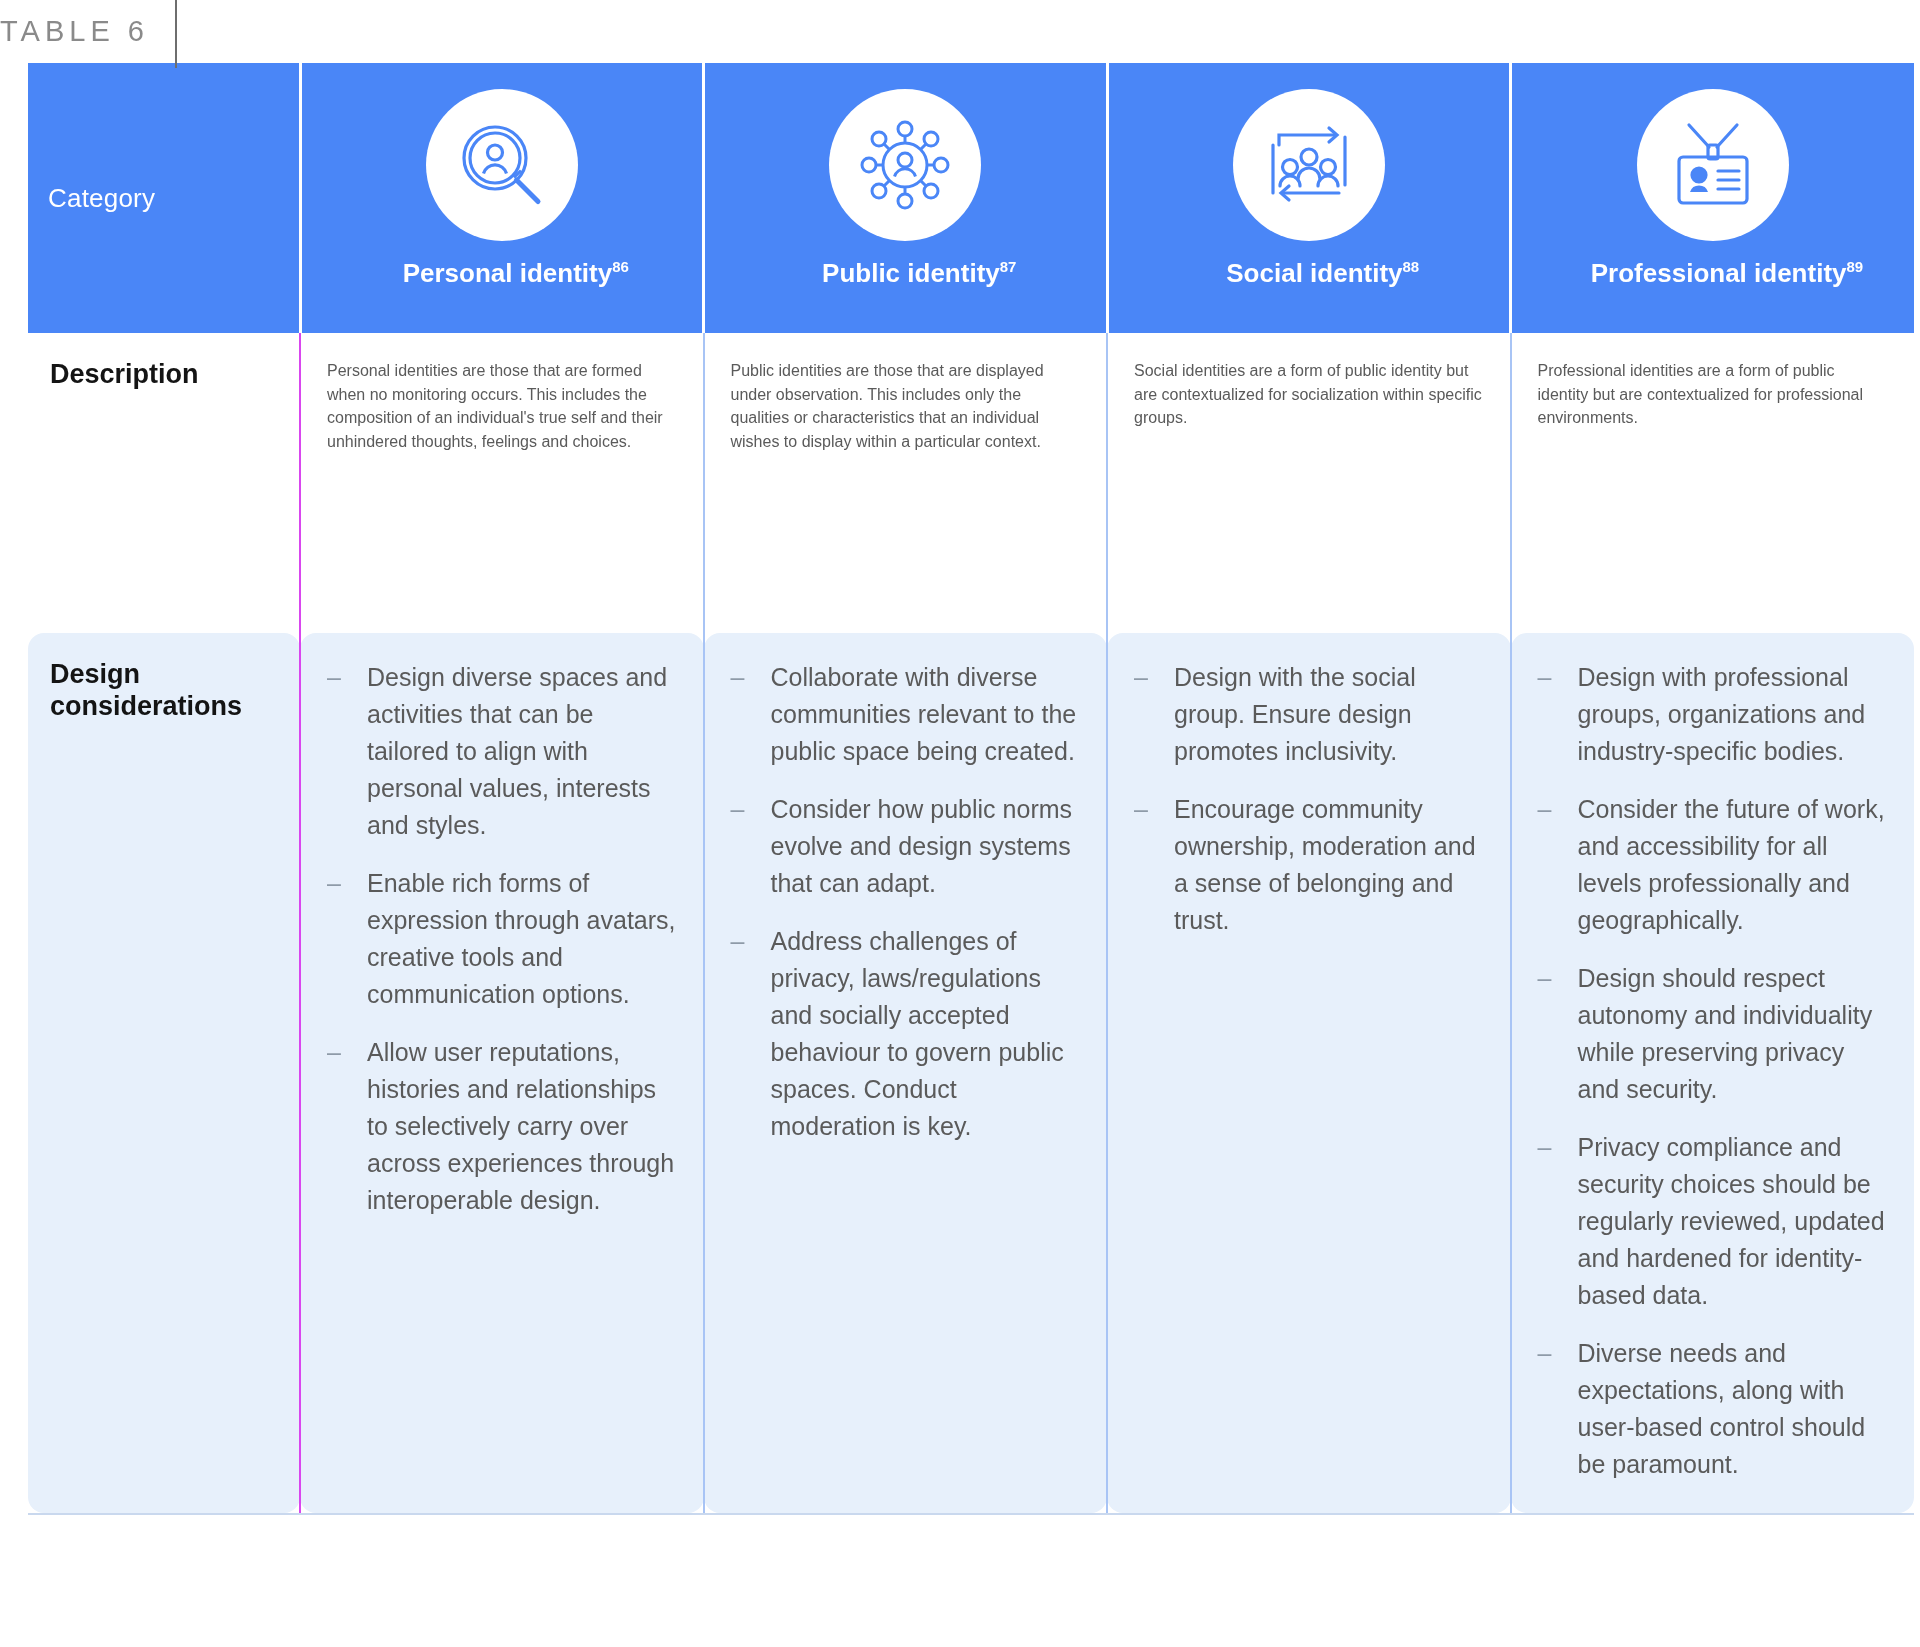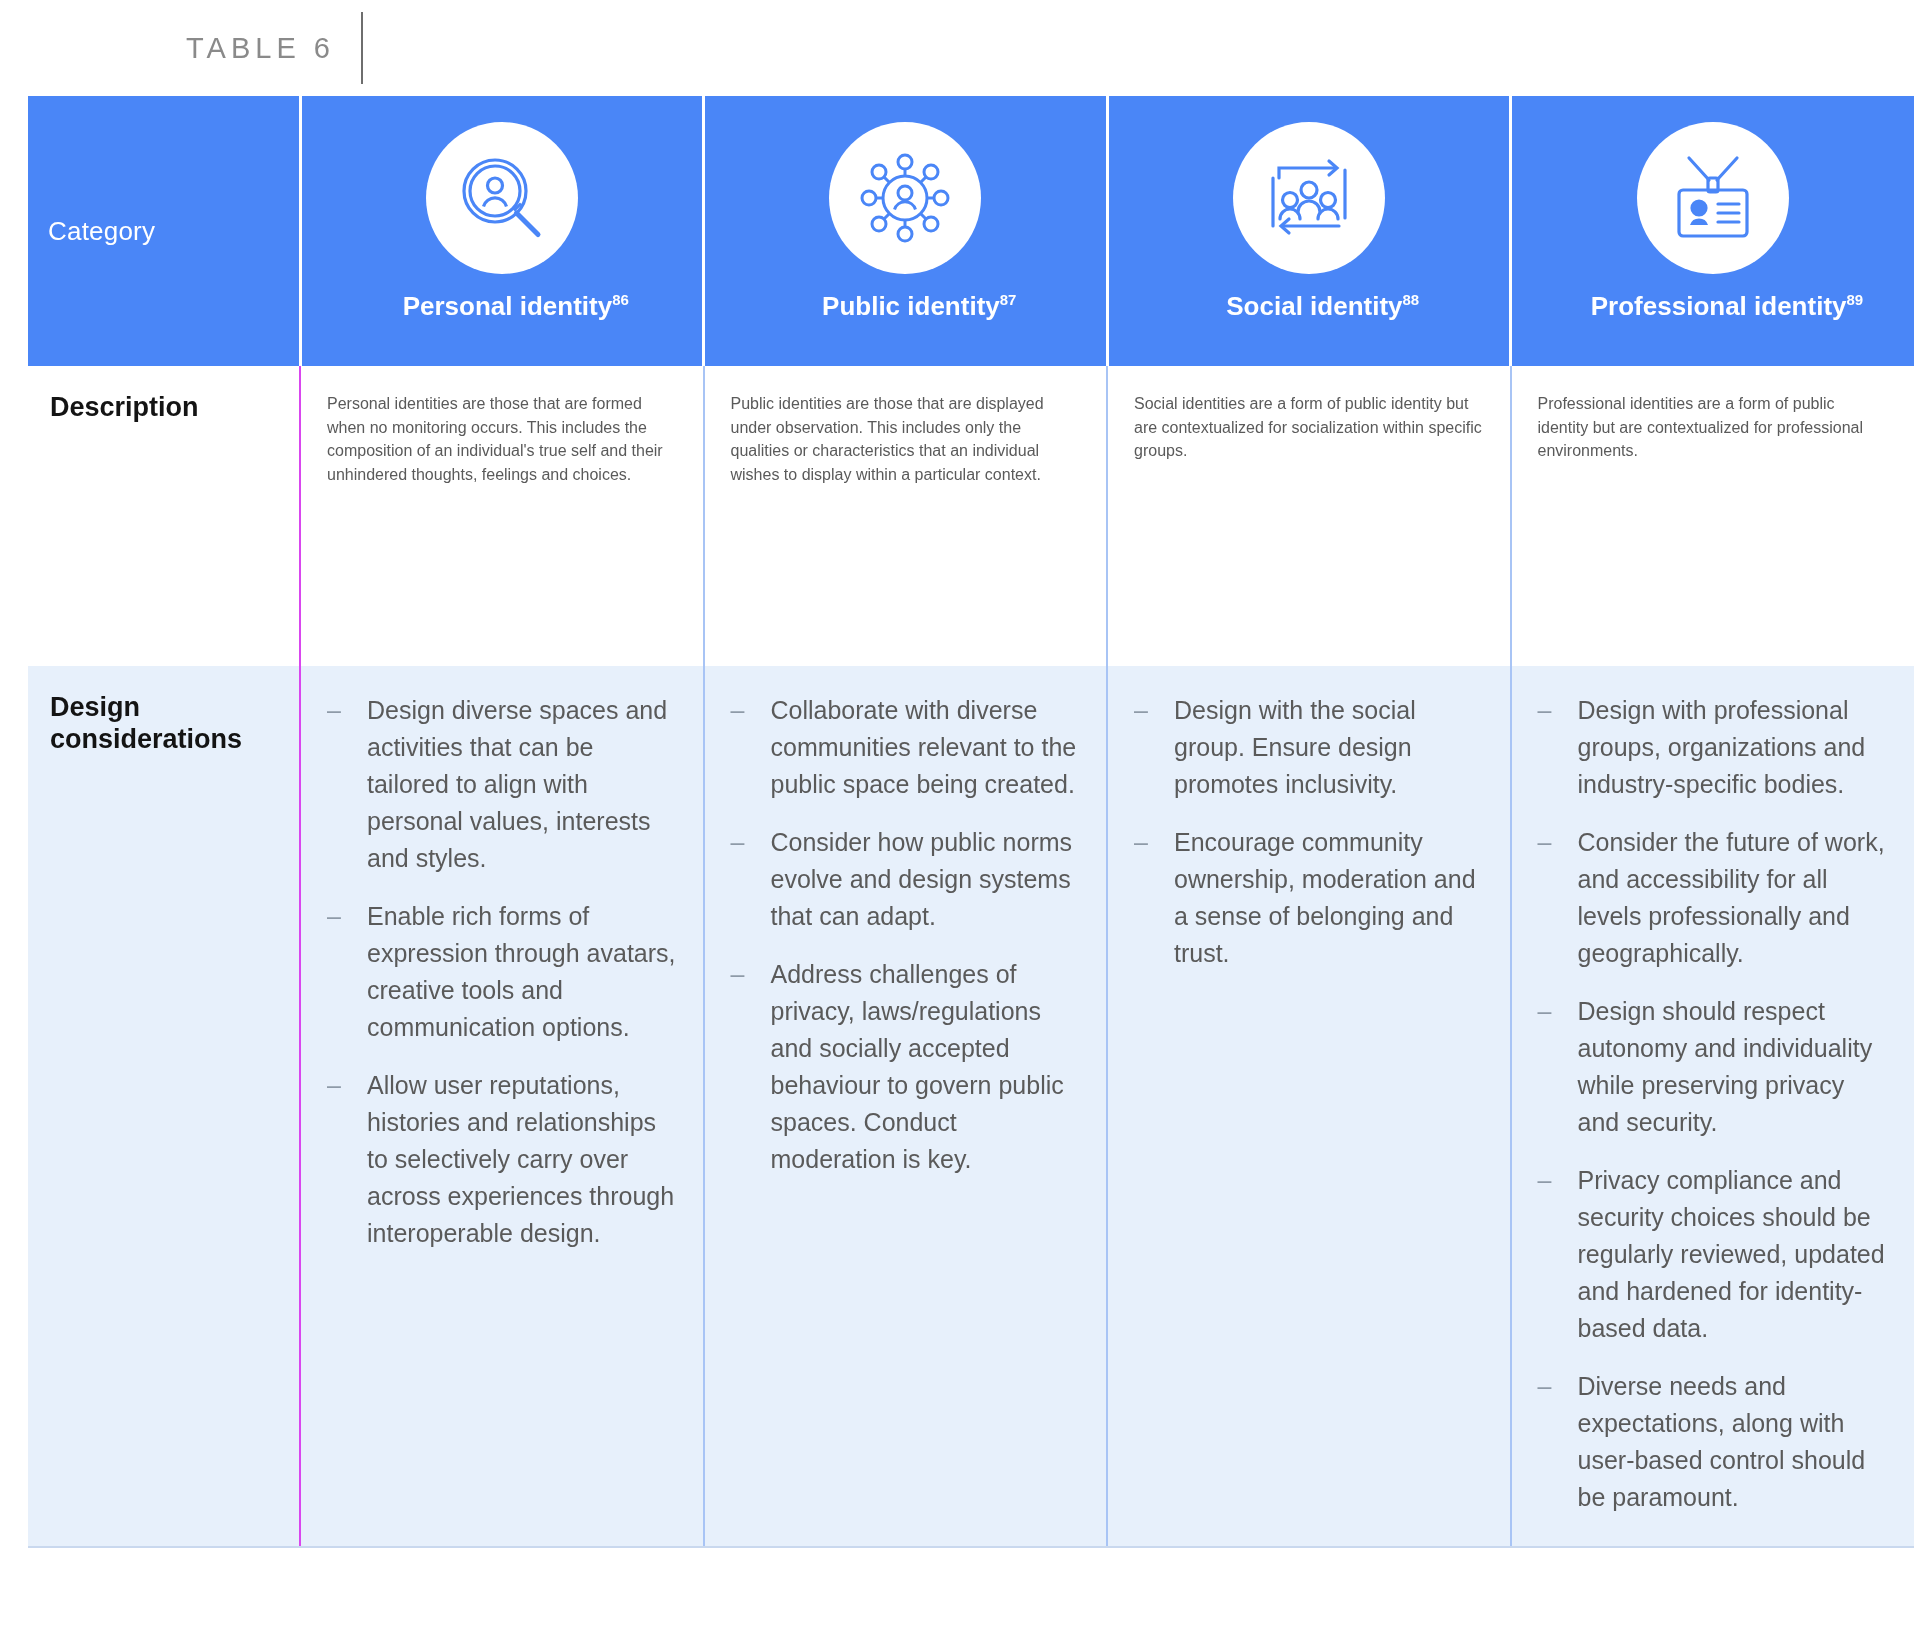--- a/index.html
+++ b/index.html
@@ -19,22 +19,21 @@
     position: relative;
     width: 1920px;
     height: 1647px;
     box-sizing: border-box;
   }
 
   
   .caption {
     display: flex;
     align-items: center;
-    height: 96px;
-    padding-left: 186px;
+    height: 63px;
     box-sizing: border-box;
   }
   .caption-label {
     font-size: 29px;
     letter-spacing: 5px;
     color: #8a8a8a;
     font-weight: 400;
     white-space: nowrap;
   }
   .caption-rule {
@@ -136,21 +135,21 @@
     padding-right: 12px;
   }
   .row-label-text {
     font-size: 27px;
     font-weight: 700;
     color: #141414;
     line-height: 1.18;
   }
 
   tr.row-description td { background: #ffffff; }
-  tr.row-design td { background: #e7f0fb; }
+  tr.row-design td { background: #e7f0fb; border-radius: 16px; }
   tr.row-description td { height: 300px; }
 
   .body-text {
     font-size: 16px;
     line-height: 1.48;
     color: #5a5a5a;
   }
 
   ul.bullets {
     list-style: none;

